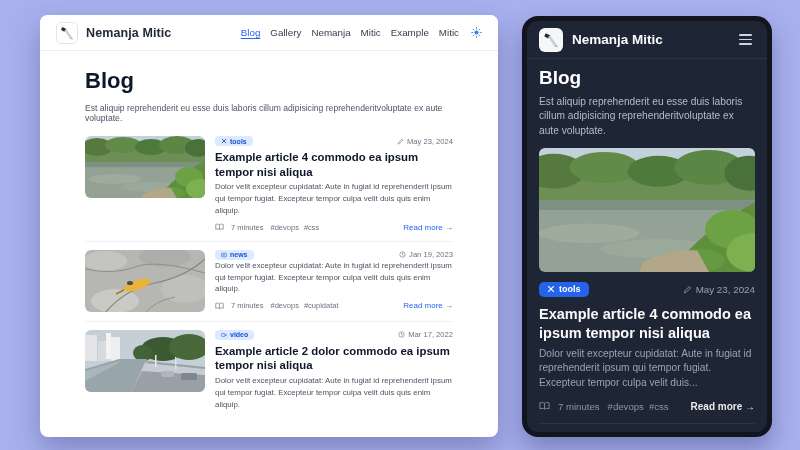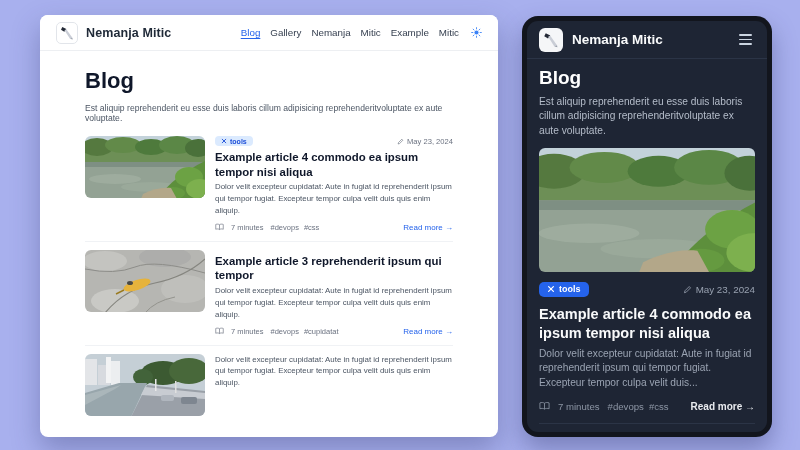--- a/index.html
+++ b/index.html
@@ -201,21 +201,36 @@
           <ellipse cx="30" cy="52" rx="24" ry="12" fill="#c9c9c5"></ellipse>
           <path d="M0 20 Q30 26 50 18 T120 24" stroke="#8d8d89" stroke-width="1" fill="none"></path>
           <path d="M20 64 Q40 40 70 34 T120 10" stroke="#85857f" stroke-width="1.2" fill="none"></path>
           <path d="M60 64 Q70 52 90 48" stroke="#93938d" stroke-width="1" fill="none"></path>
           <ellipse cx="52" cy="36" rx="14" ry="5" fill="#e6b33c" transform="rotate(-18 52 36)"></ellipse>
           <path d="M39 41 L31 45" stroke="#9a7a20" stroke-width="1.4"></path>
           <ellipse cx="45" cy="34" rx="3" ry="2" fill="#4a4a46"></ellipse>
         </svg>
       </div>
       <div class="cbody">
-        <div class="ctitle">Example article 3 reprehenderit ipsum qui tempor</div>
+        <div class="crow1">
+          <span class="badge">
+            <svg viewBox="0 0 10 10">
+              <rect x="1" y="2" width="8" height="6" rx="1" fill="none" stroke="currentColor" stroke-width=".9"></rect>
+              <path d="M2.8 4.4 H7.2 M2.8 5.8 H6" stroke="currentColor" stroke-width=".8" fill="none"></path>
+            </svg>
+            <span>news</span>
+          </span>
+          <span class="cdate">
+            <svg viewBox="0 0 10 10">
+              <circle cx="5" cy="5" r="3.8" fill="none" stroke="currentColor" stroke-width=".9"></circle>
+              <path d="M5 2.8 V5 L6.6 6" stroke="currentColor" stroke-width=".9" fill="none" stroke-linecap="round"></path>
+            </svg>
+            <span>Jan 19, 2023</span>
+          </span>
+        </div>
         <div class="cexcerpt">Dolor velit excepteur cupidatat: Aute in fugiat id reprehenderit ipsum qui tempor fugiat. Excepteur tempor culpa velit duis quis enim aliquip.</div>
         <div class="crow2">
           <span class="cmeta">
             <svg viewBox="0 0 12 10">
               <path d="M6 2 C4.8 1 2.5 1 1 1.6 V8 C2.5 7.4 4.8 7.4 6 8.4 C7.2 7.4 9.5 7.4 11 8 V1.6 C9.5 1 7.2 1 6 2 Z M6 2 V8.4" fill="none" stroke="currentColor" stroke-width=".9"></path>
             </svg>
             <span>7 minutes</span>
             <span class="tags">
               <span>#devops</span>
               <span>#cupidatat</span>
@@ -241,20 +256,37 @@
           <polygon points="0,42 36,32 30,36 0,52" fill="#aab6ba"></polygon>
           <polygon points="46,64 62,32 120,38 120,64" fill="#9aa0a8"></polygon>
           <polygon points="60,34 120,40 120,46 56,42" fill="#c8ccd2"></polygon>
           <rect x="70" y="26" width="1.5" height="12" fill="#e8e8e8"></rect>
           <rect x="90" y="28" width="1.5" height="12" fill="#e0e0e0"></rect>
           <rect x="96" y="44" width="16" height="7" rx="2" fill="#7e8690"></rect>
           <rect x="76" y="42" width="13" height="6" rx="2" fill="#b0b6be"></rect>
         </svg>
       </div>
       <div class="cbody">
+        <div class="crow1">
+          <span class="badge">
+            <svg viewBox="0 0 10 10">
+              <rect x="1" y="2.6" width="5.4" height="4.8" rx="1" fill="none" stroke="currentColor" stroke-width=".9"></rect>
+              <path d="M6.6 5 L9 3.4 V6.6 Z" fill="currentColor"></path>
+            </svg>
+            <span>video</span>
+          </span>
+          <span class="cdate">
+            <svg viewBox="0 0 10 10">
+              <circle cx="5" cy="5" r="3.8" fill="none" stroke="currentColor" stroke-width=".9"></circle>
+              <path d="M5 2.8 V5 L6.6 6" stroke="currentColor" stroke-width=".9" fill="none" stroke-linecap="round"></path>
+            </svg>
+            <span>Mar 17, 2022</span>
+          </span>
+        </div>
+        <div class="ctitle">Example article 2 dolor commodo ea ipsum tempor nisi aliqua</div>
         <div class="cexcerpt">Dolor velit excepteur cupidatat: Aute in fugiat id reprehenderit ipsum qui tempor fugiat. Excepteur tempor culpa velit duis quis enim aliquip.</div>
 
       </div>
     </div>
 
   </div>
 
 </div>
 
 <div class="phone">

